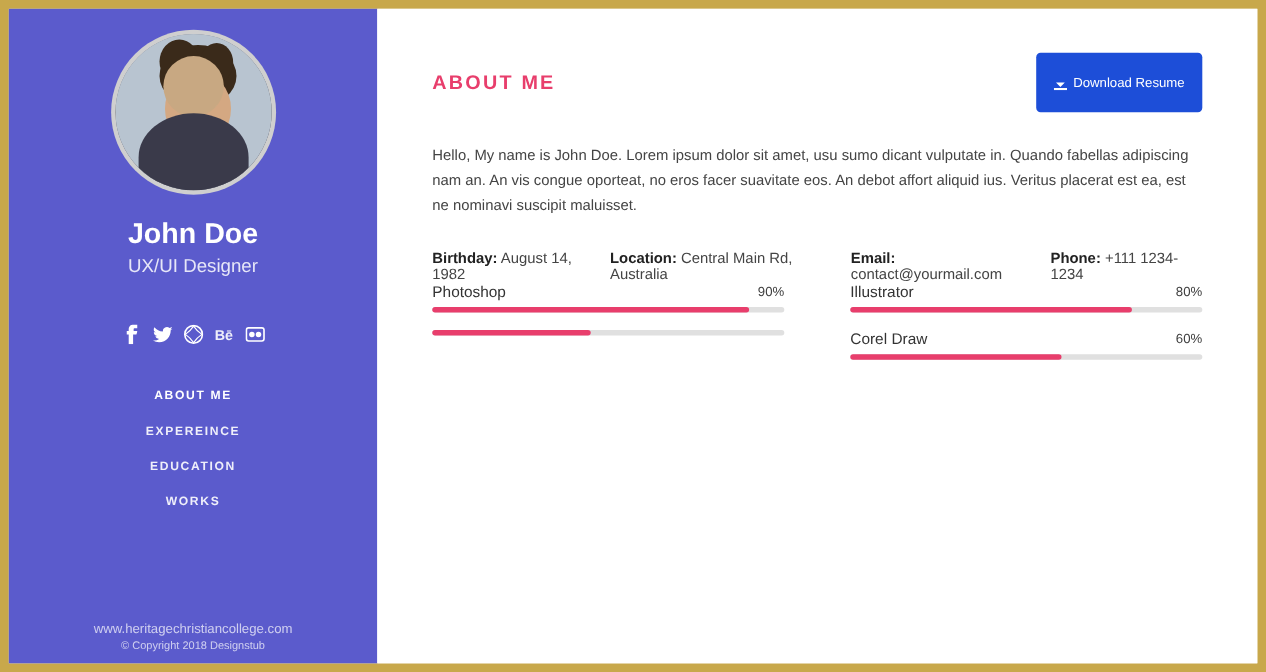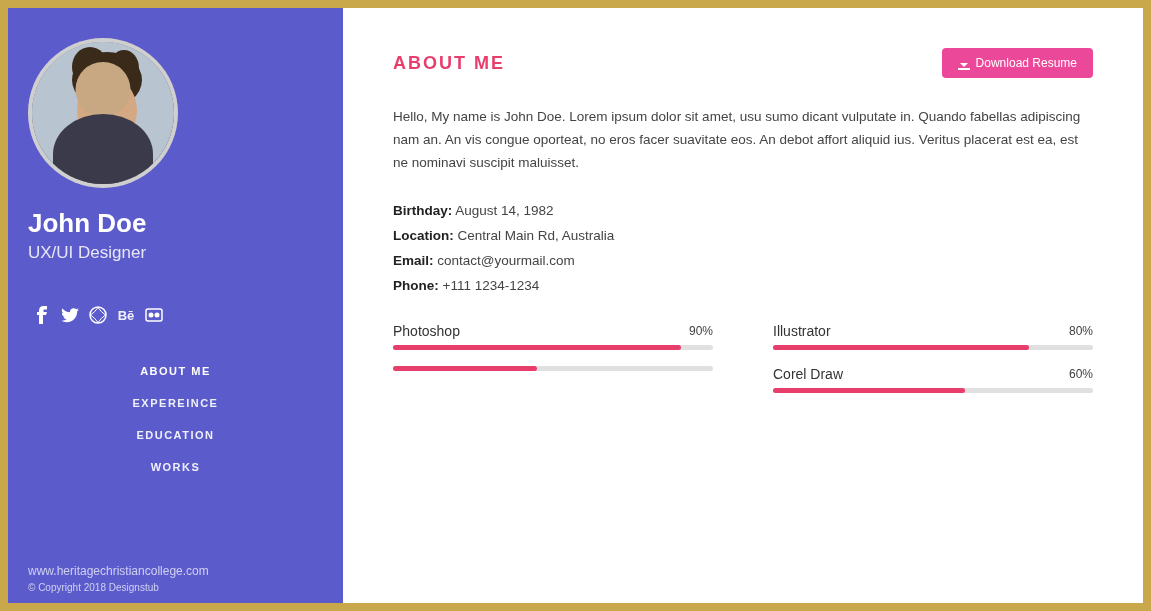--- a/index.html
+++ b/index.html
@@ -23,22 +23,22 @@
       background: #fff;
     }
 
     
     .sidebar {
       width: 335px;
       min-width: 335px;
       background: #5b5bcc;
       display: flex;
       flex-direction: column;
-      align-items: flex-start;
-      padding: 30px 20px 10px;
+      align-items: center;
+      padding: 19px 20px 10px;
       color: #fff;
     }
     .avatar-wrapper {
       width: 150px;
       height: 150px;
       border-radius: 50%;
       overflow: hidden;
       border: 4px solid rgba(255,255,255,0.6);
       margin-bottom: 20px;
       background: #888;
@@ -152,42 +152,40 @@
       align-items: center;
       margin-bottom: 28px;
     }
     .section-title {
       font-size: 18px;
       font-weight: 700;
       color: #e83e6c;
       letter-spacing: 2px;
     }
     .download-btn {
-      background: #ec4899;
+      background: #1d4ed8;
       color: #fff;
       border: none;
-      padding: 8px 16px;
+      padding: 20px 16px;
       border-radius: 4px;
       font-size: 12px;
       cursor: pointer;
       display: flex;
       align-items: center;
       gap: 6px;
     }
     .bio-text {
       font-size: 13.5px;
       color: #444;
       line-height: 1.7;
       margin-bottom: 28px;
     }
     .info-grid {
       display: flex;
-      flex-direction: column;
       gap: 10px;
-      margin-bottom: 30px;
     }
     .info-row {
       font-size: 13.5px;
       color: #444;
     }
     .info-label {
       font-weight: 700;
       color: #222;
     }
     .skills-grid {

